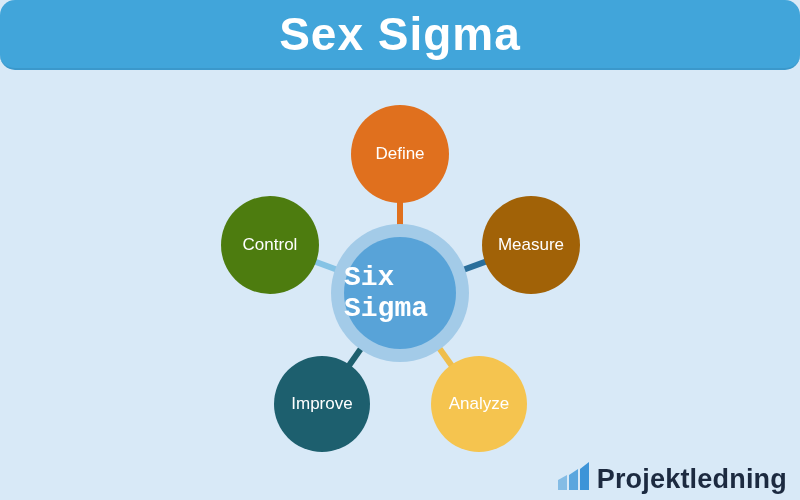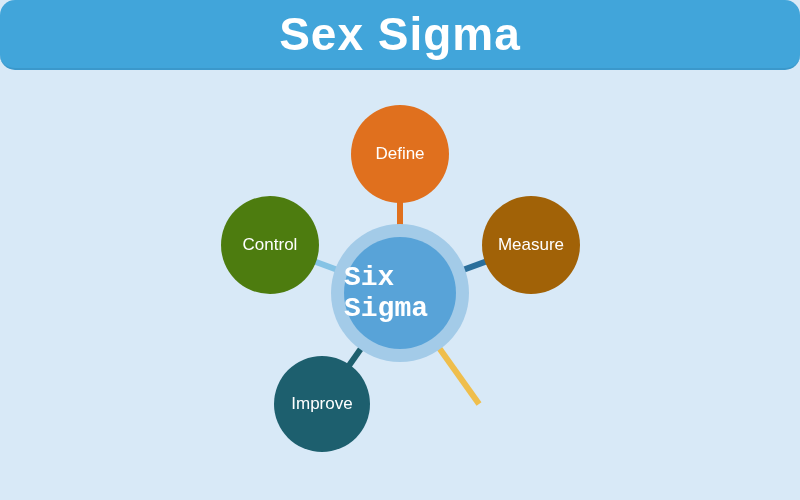--- a/index.html
+++ b/index.html
@@ -100,31 +100,42 @@
     <line x1="400" y1="293" x2="322" y2="404" stroke-width="6" stroke="#1d5f6e"></line>
     <line x1="400" y1="293" x2="270" y2="245" stroke-width="6" stroke="#85c3e5"></line>
   </svg>
 
   <div class="node node-define" style="background-color: rgb(224, 112, 30);">
     <span>Define</span>
   </div>
   <div class="node node-measure" style="background-color: #a16207; text-align: right;">
     <span>Measure</span>
   </div>
+  <div class="node node-analyze" style="background-color: rgb(245, 196, 79);">
+    <span>Analyze</span>
+  </div>
   <div class="node node-improve" style="background-color: rgb(29, 95, 110);">
     <span>Improve</span>
   </div>
   <div class="node node-control" style="background-color: #4d7c0f;">
     <span>Control</span>
   </div>
 
   <div class="center-node" style="background-color: rgb(163, 203, 232);">
     <div class="center-inner" style="background-color: rgb(88, 163, 216);">
       <span>Six Sigma</span>
     </div>
   </div>
 
   <div class="header" style="background-color: rgb(65, 165, 218);">
     <h1 class="title" style="color: rgb(255, 255, 255);">Sex Sigma</h1>
   </div>
 
+  <div class="brand">
+    <svg class="brand-icon" width="36" height="32" viewBox="0 0 36 32">
+      <polygon points="1,31 1,21 10,16 10,31" fill="#84bce5"></polygon>
+      <polygon points="12,31 12,16 21,10 21,31" fill="#5aa6de"></polygon>
+      <polygon points="23,31 23,10 32,3 32,31" fill="#3d94d8"></polygon>
+    </svg>
+    <span class="brand-name" style="color: rgb(28, 42, 64);">Projektledning</span>
+  </div>
 
 </div>
 
 </body></html>

